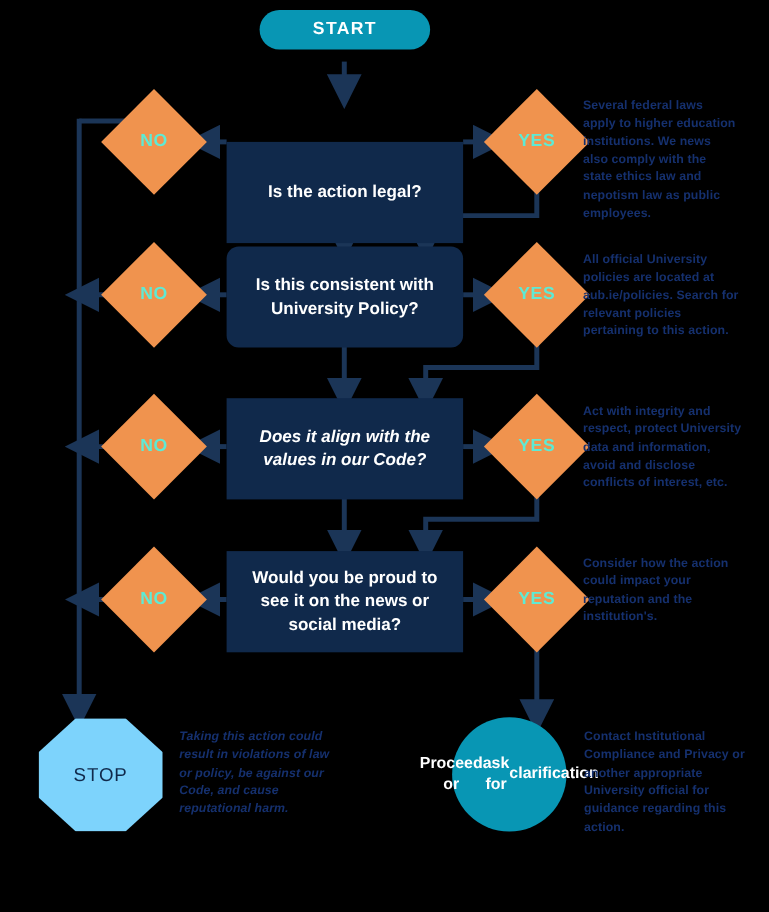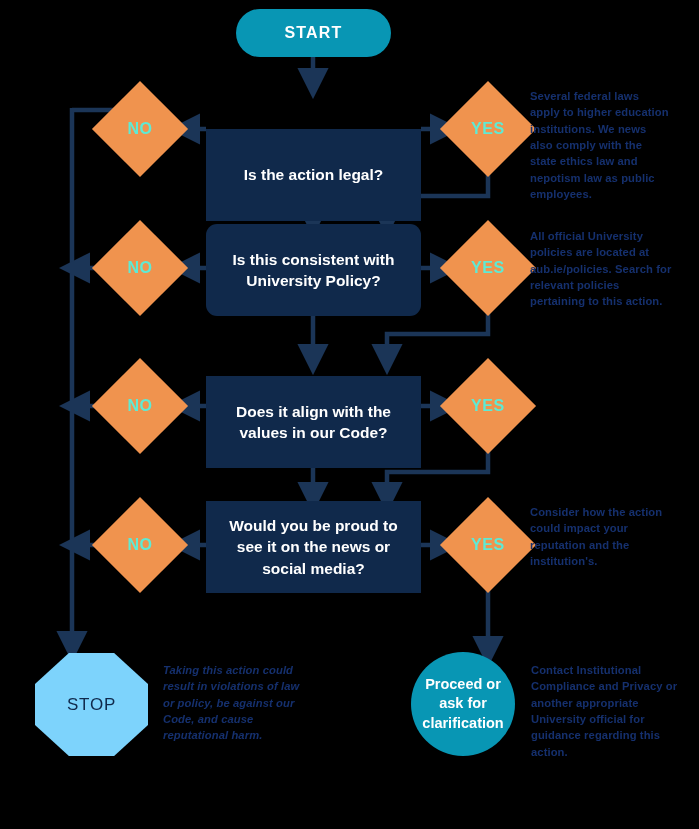--- a/index.html
+++ b/index.html
@@ -165,21 +165,21 @@
       <path d="M118,110 L72,110"></path>
 
       <line x1="113" y1="268" x2="76" y2="268" marker-end="url(#ah)"></line>
 
       <line x1="113" y1="406" x2="76" y2="406" marker-end="url(#ah)"></line>
 
       <line x1="113" y1="545" x2="76" y2="545" marker-end="url(#ah)"></line>
     </g>
   </svg>
 
-  <div class="node start-pill" style="left:236px; top:9px; width:155px; height:48px;">
+  <div class="node start-pill" style="left:236px; top:9px; width:155px; height:36px;">
     <span>START</span>
   </div>
 
   <div class="node qbox" style="left:206px; top:85px; width:215px; height:92px;margin-top:44px;">
     <span>Is the action legal?</span>
   </div>
 
   <div class="diamond-wrap" style="left:106px; top:95px; width:68px; height:68px;">
     <div class="diamond-shape"></div>
     <div class="diamond-label">NO</div>
@@ -201,34 +201,35 @@
     <div class="diamond-label">NO</div>
   </div>
 
   <div class="diamond-wrap" style="left:454px; top:234px; width:68px; height:68px;">
     <div class="diamond-shape"></div>
     <div class="diamond-label">YES</div>
   </div>
 
   <div class="note" style="left:530px; top:228px; width:142px;">All official University policies are located at aub.ie/policies. Search for relevant policies pertaining to this action.</div>
 
-  <div class="node qbox" style="left:206px; top:376px; width:215px; height:92px;">
+  <div class="node qbox" style="left:206px; top:362px; width:215px; height:92px;font-style:italic;">
     <span>Does it align with the values in our Code?</span>
   </div>
 
   <div class="diamond-wrap" style="left:106px; top:372px; width:68px; height:68px;">
     <div class="diamond-shape"></div>
     <div class="diamond-label">NO</div>
   </div>
 
   <div class="diamond-wrap" style="left:454px; top:372px; width:68px; height:68px;">
     <div class="diamond-shape"></div>
     <div class="diamond-label">YES</div>
   </div>
 
+  <div class="note" style="left:530px; top:366px; width:146px;">Act with integrity and respect, protect University data and information, avoid and disclose conflicts of interest, etc.</div>
 
   <div class="node qbox" style="left:206px; top:501px; width:215px; height:92px;">
     <span>Would you be proud to see it on the news or social media?</span>
   </div>
 
   <div class="diamond-wrap" style="left:106px; top:511px; width:68px; height:68px;">
     <div class="diamond-shape"></div>
     <div class="diamond-label">NO</div>
   </div>
 
@@ -238,21 +239,21 @@
   </div>
 
   <div class="note" style="left:530px; top:504px; width:140px;">Consider how the action could impact your reputation and the institution's.</div>
 
   <div class="node octagon" style="left:35px; top:653px; width:113px; height:103px;">
     <span>STOP</span>
   </div>
 
   <div class="note" style="left:163px; top:662px; width:148px;font-style:italic;">Taking this action could result in violations of law or policy, be against our Code, and cause reputational harm.</div>
 
-  <div class="node circle" style="left:411px; top:652px; width:104px; height:104px; flex-direction:column;">
+  <div class="node circle" style="left:411px; top:652px; width:104px; height:104px; flex-direction:row;">
     <span>Proceed or</span>
     <span>ask for</span>
     <span>clarification</span>
   </div>
 
   <div class="note" style="left:531px; top:662px; width:150px;">Contact Institutional Compliance and Privacy or another appropriate University official for guidance regarding this action.</div>
 
 </div>
 
 </body></html>

